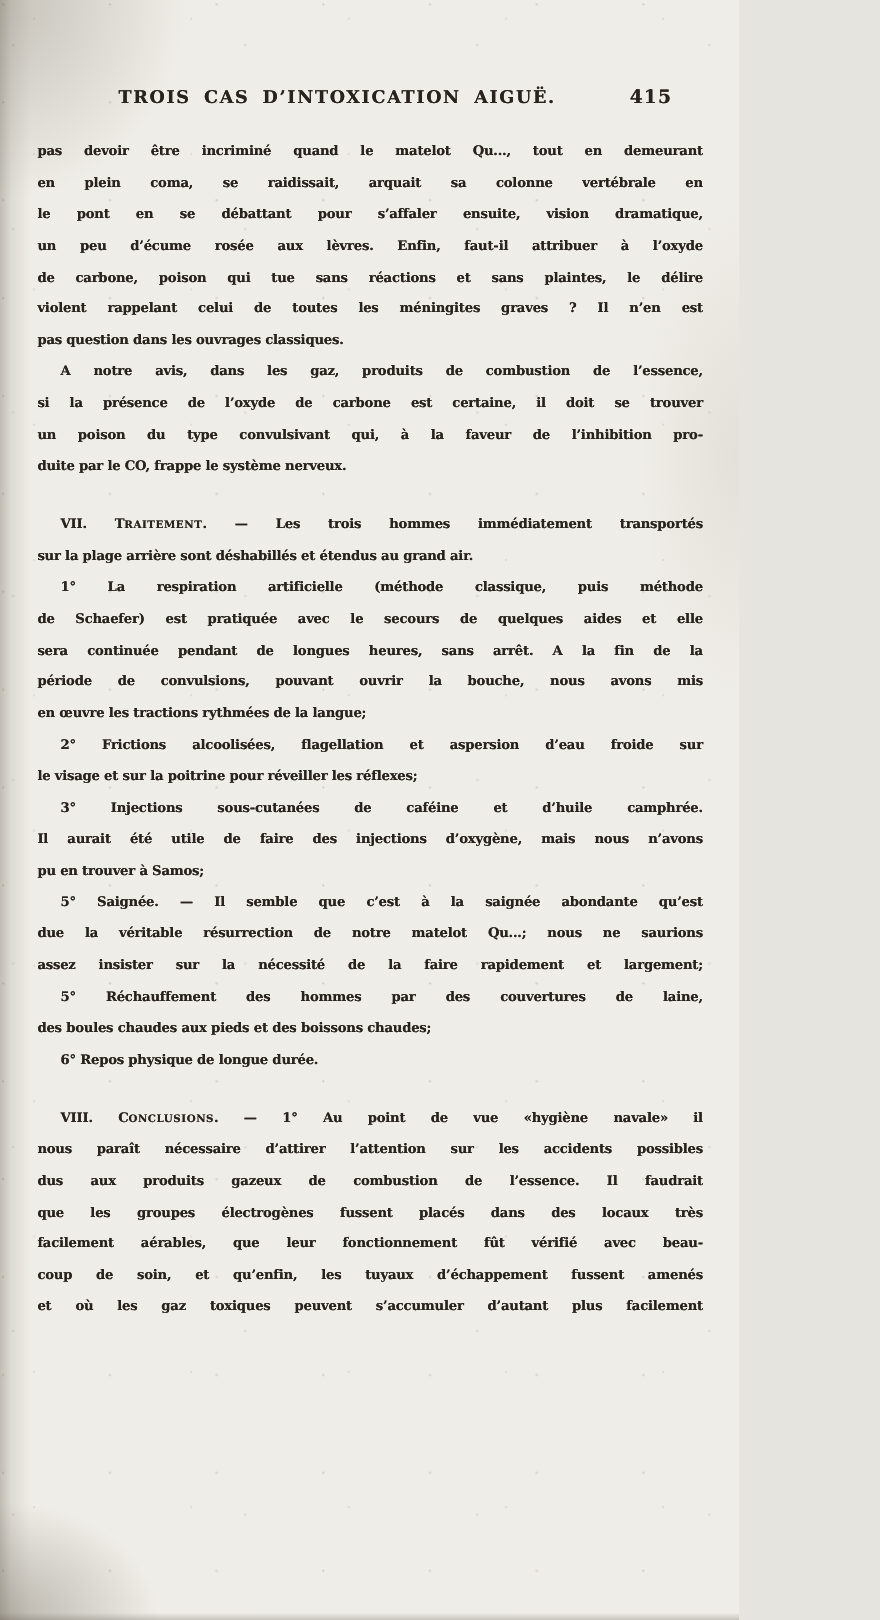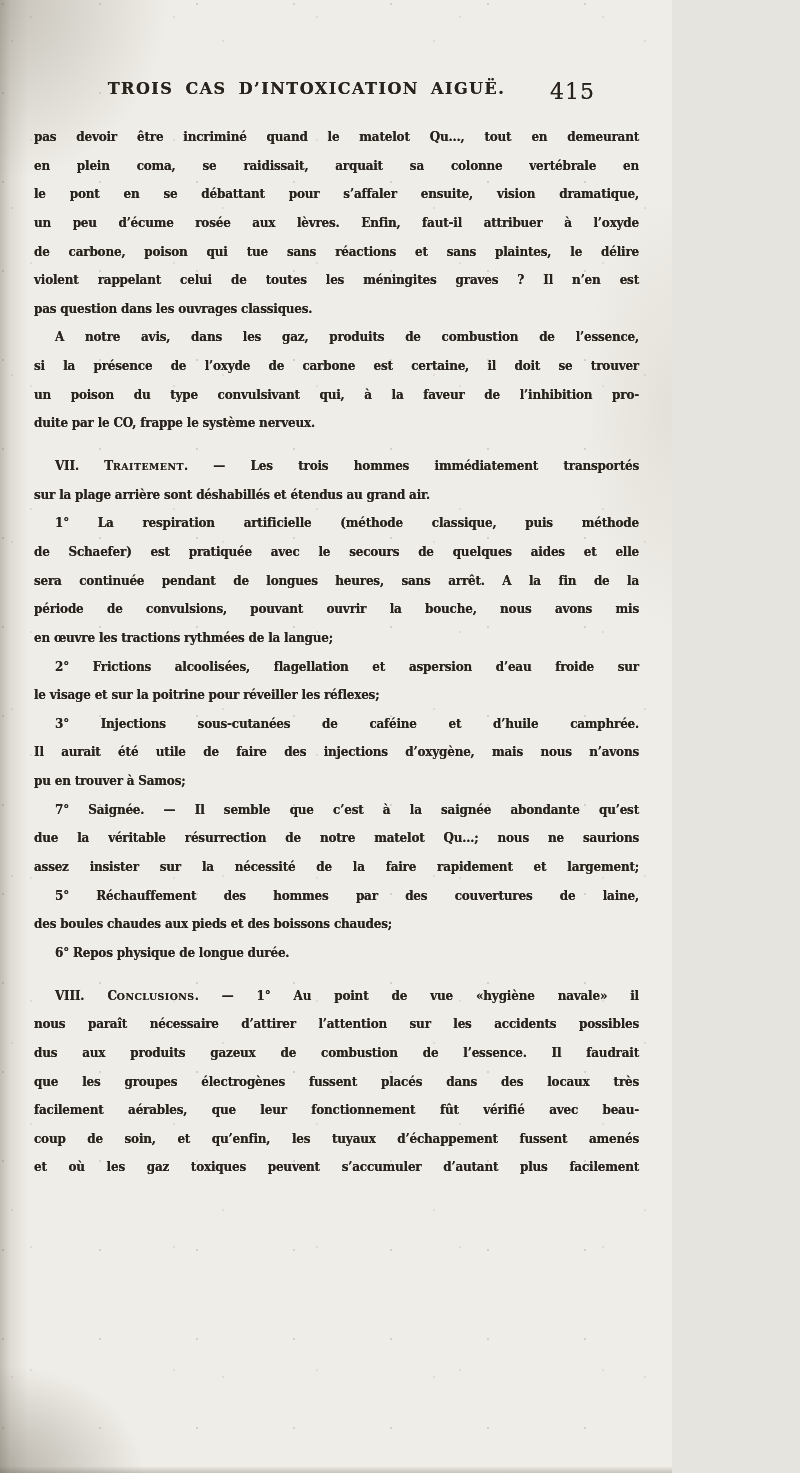--- a/index.html
+++ b/index.html
@@ -44,33 +44,33 @@
     position:absolute;top:79px;left:34px;right:33px;height:24px;
   }
   .running-title{
     text-align:center;
     font-size:16px;font-weight:700;
     letter-spacing:1.5px;word-spacing:5px;
     padding-right:60px; 
     text-shadow:0 0 .4px rgba(41,35,29,.85);
   }
   .page-number{
-    position:absolute;right:44px;top:0;
-    font-size:22px;font-weight:400;
+    position:absolute;right:28px;top:0;
+    font-size:17px;font-weight:700;
     letter-spacing:1px;
     text-shadow:0 0 .4px rgba(41,35,29,.85);
   }
   .body-text{
     position:absolute;top:123px;left:34px;right:33px;
     font-size:12px;font-weight:700;
     letter-spacing:-0.2px;
     text-shadow:0 0 .5px rgba(41,35,29,.8);
   }
   .para{margin:0;}
-  .para.space-before{margin-top:14px;}
+  .para.space-before{margin-top:24px;}
   .line{
     height:28.65px;line-height:28.65px;
     white-space:normal;
     text-align:justify;
     -moz-text-align-last:justify;
     text-align-last:justify;
     overflow:visible;
   }
   .line.line-last{
     text-align-last:left;
@@ -122,21 +122,21 @@
       <div class="para">
         <div class="line line-first-indent"><span>2° Frictions alcoolisées, flagellation et aspersion d’eau froide sur</span></div>
         <div class="line line-last"><span>le visage et sur la poitrine pour réveiller les réflexes;</span></div>
       </div>
       <div class="para">
         <div class="line line-first-indent"><span>3° Injections sous-cutanées de caféine et d’huile camphrée.</span></div>
         <div class="line"><span>Il aurait été utile de faire des injections d’oxygène, mais nous n’avons</span></div>
         <div class="line line-last"><span>pu en trouver à Samos;</span></div>
       </div>
       <div class="para">
-        <div class="line line-first-indent"><span>7° Saignée. — Il semble que c’est à la saignée abondante qu’est</span></div>
+        <div class="line line-first-indent"><span>5° Saignée. — Il semble que c’est à la saignée abondante qu’est</span></div>
         <div class="line"><span>due la véritable résurrection de notre matelot Qu...; nous ne saurions</span></div>
         <div class="line"><span>assez insister sur la nécessité de la faire rapidement et largement;</span></div>
       </div>
       <div class="para">
         <div class="line line-first-indent"><span>5° Réchauffement des hommes par des couvertures de laine,</span></div>
         <div class="line line-last"><span>des boules chaudes aux pieds et des boissons chaudes;</span></div>
       </div>
       <div class="para">
         <div class="line line-last line-first-indent"><span>6° Repos physique de longue durée.</span></div>
       </div>

